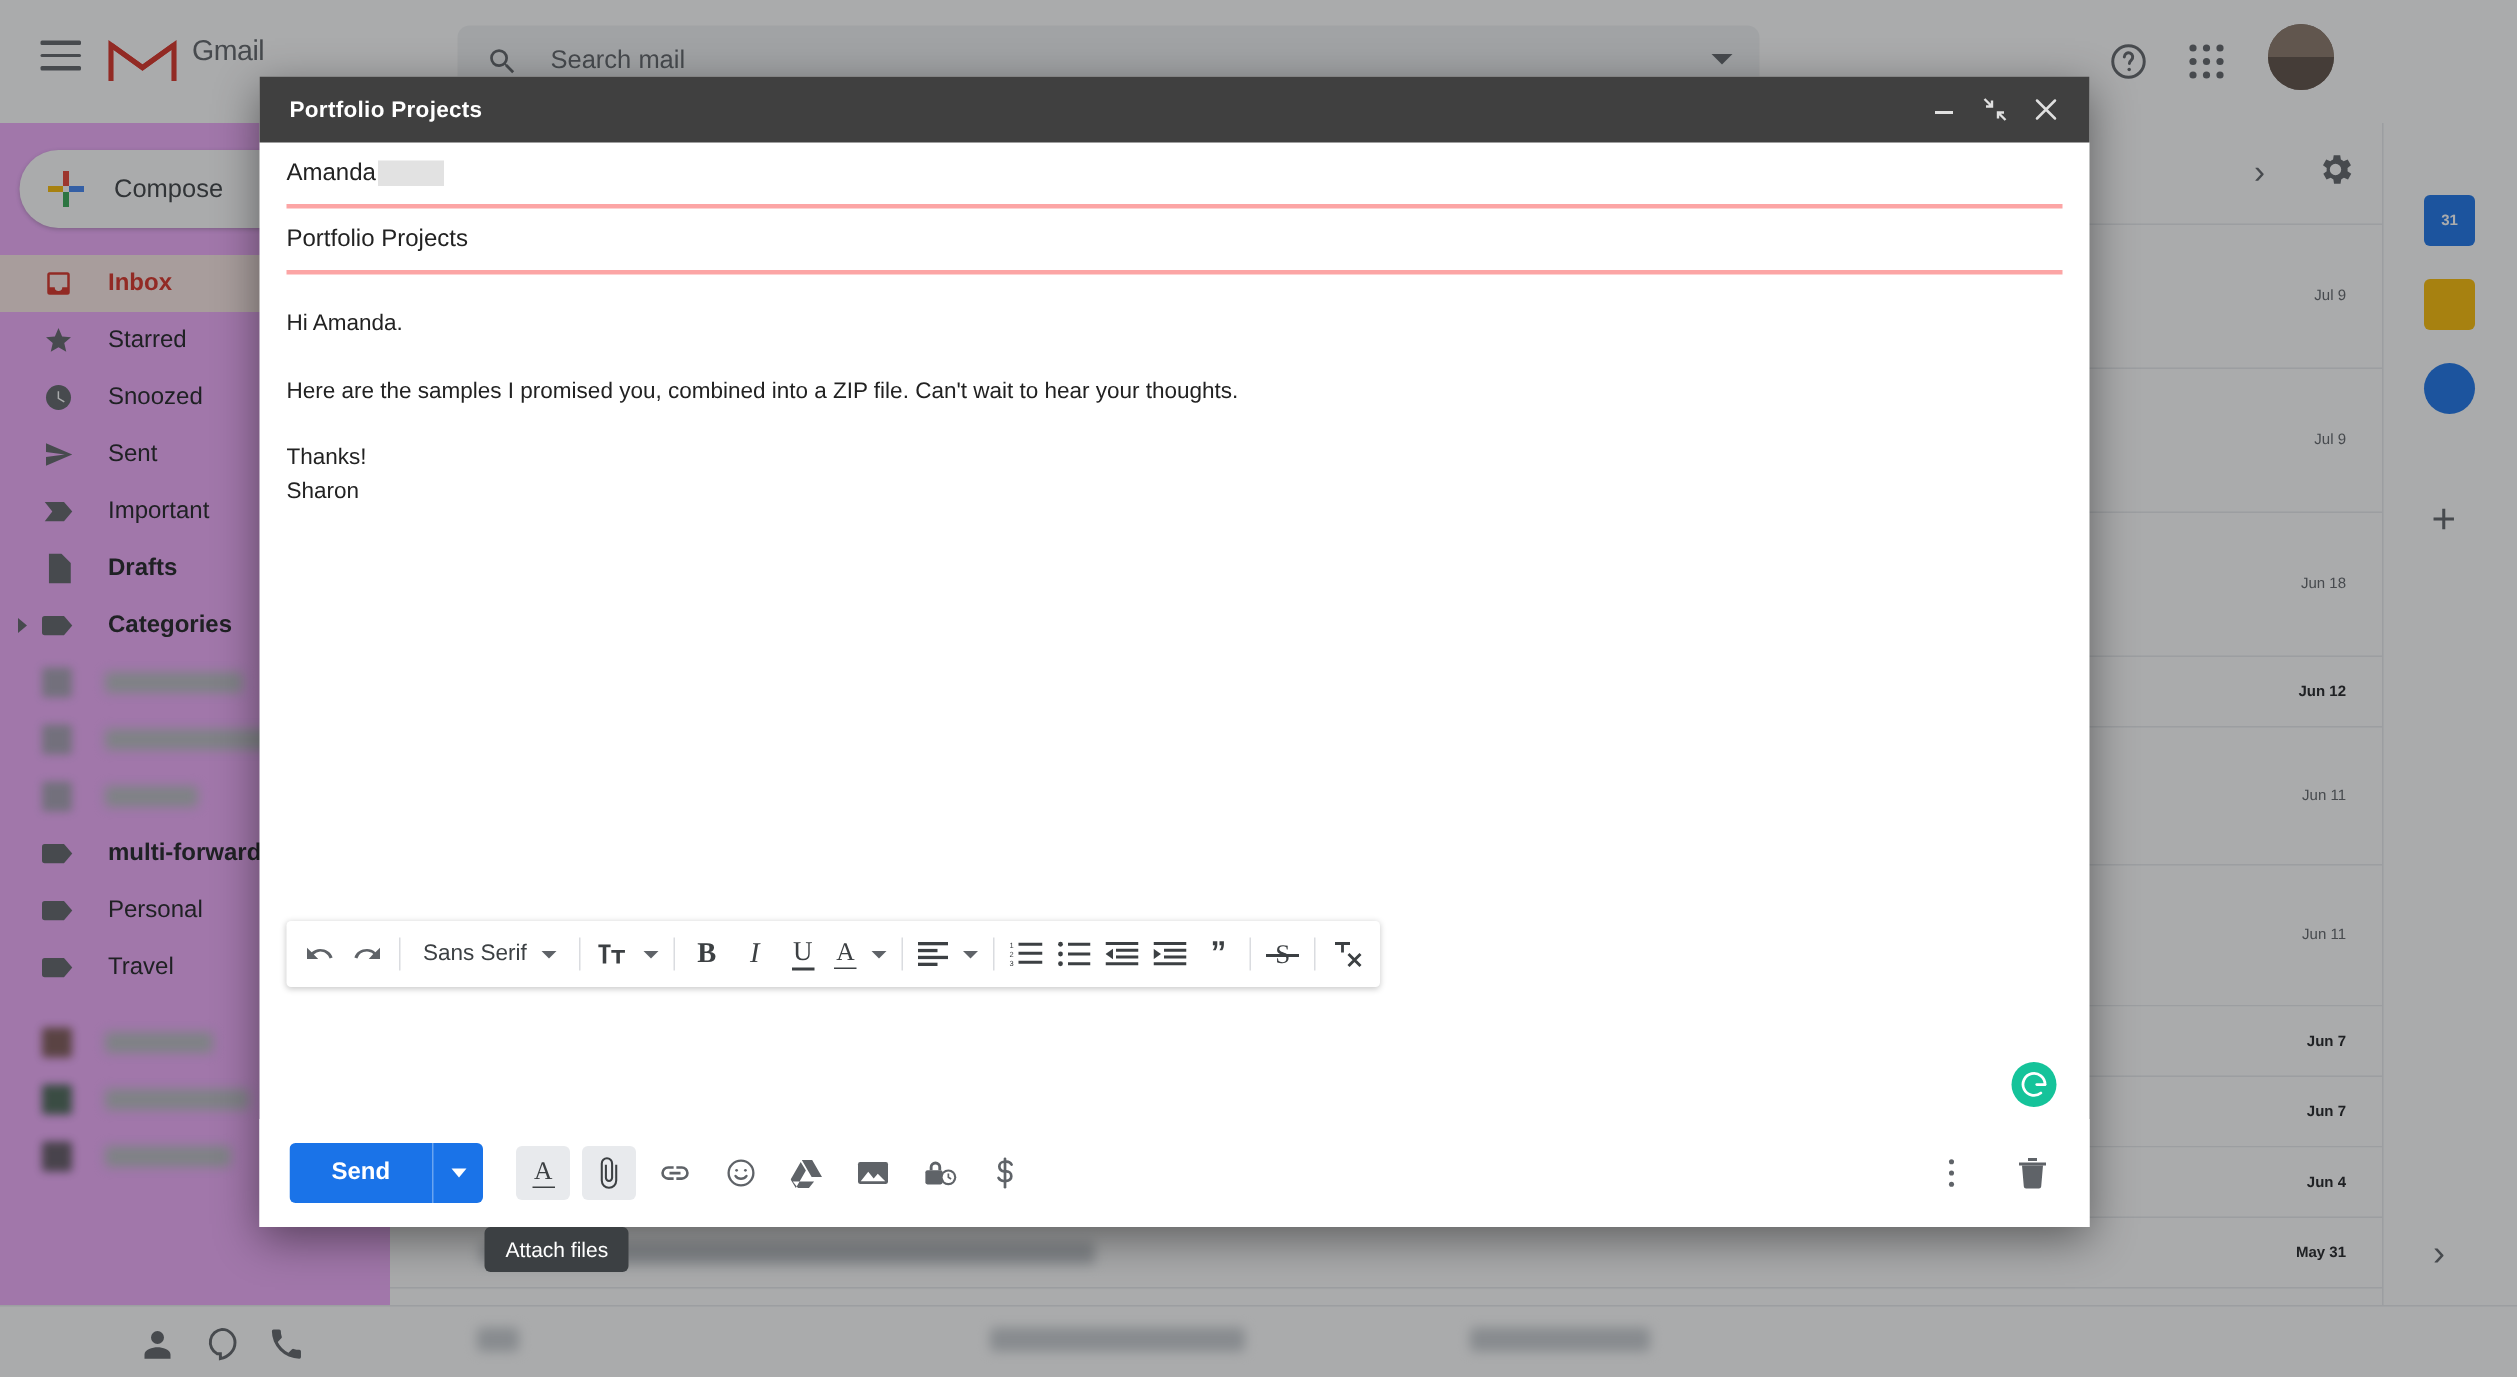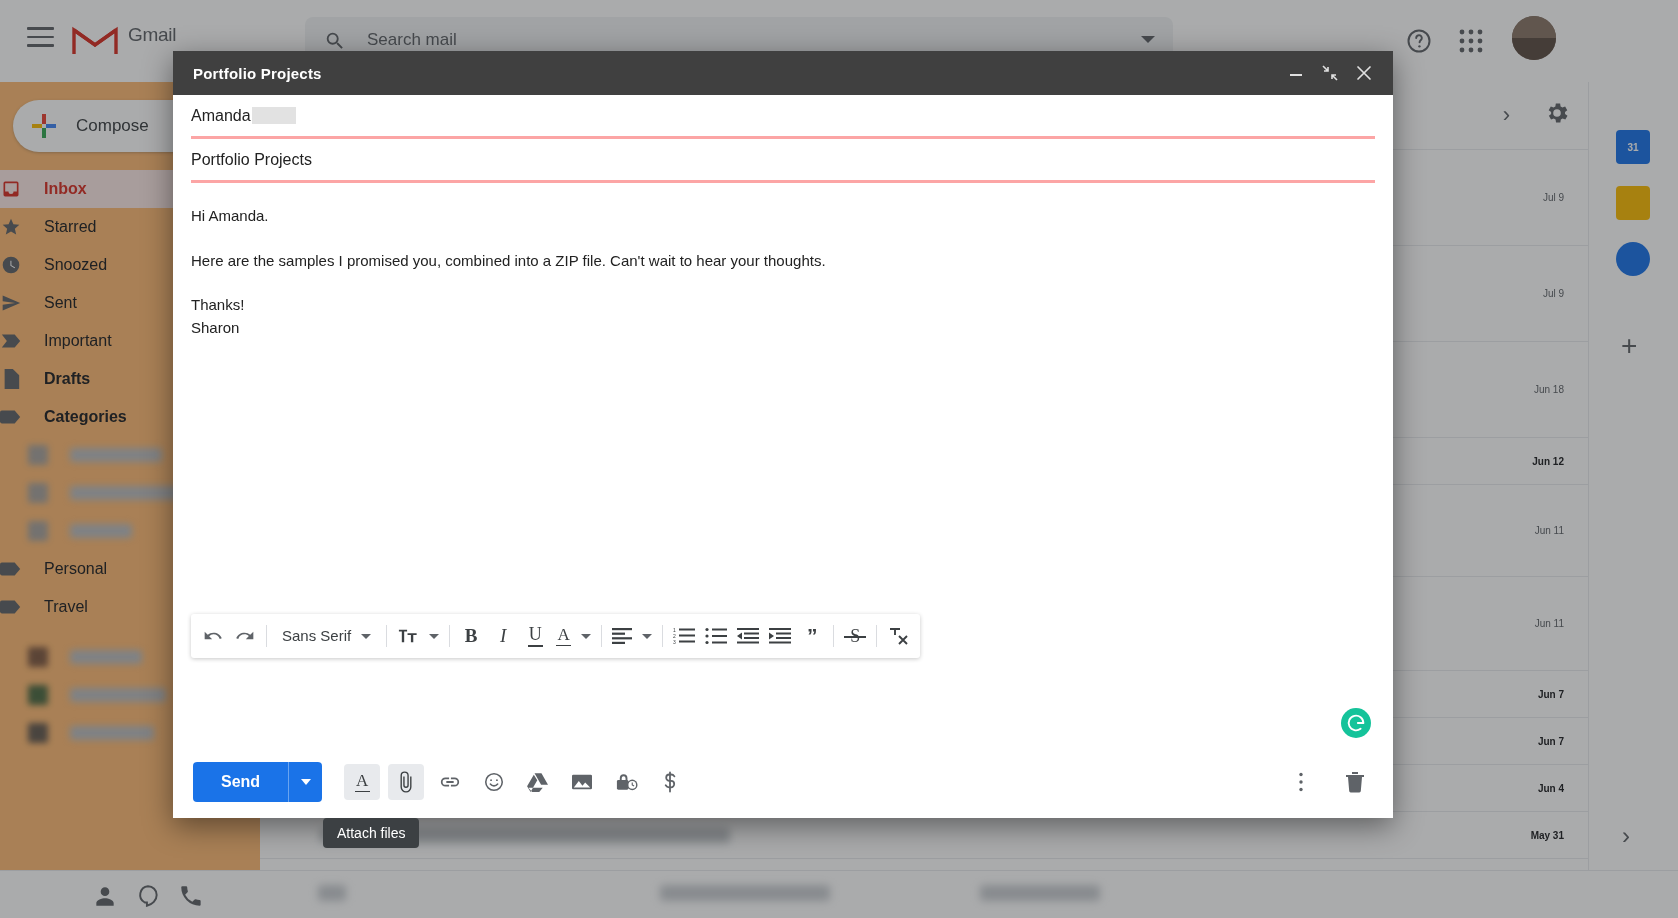--- a/index.html
+++ b/index.html
@@ -30,31 +30,31 @@
   .search-caret { position: absolute; right: 18px; top: 19px; width: 0; height: 0;
     border-left: 7px solid transparent; border-right: 7px solid transparent; border-top: 7px solid #5f6368; }
 
   .help-icon { position: absolute; left: 1405px; top: 27px; width: 28px; height: 28px; }
   .apps-icon { position: absolute; left: 1458px; top: 28px; width: 26px; height: 26px; }
   .avatar { position: absolute; left: 1512px; top: 16px; width: 44px; height: 44px; border-radius: 50%;
     background: #7a6a5f; overflow: hidden; }
   .avatar .a1 { position:absolute; left:0; top:0; width:44px; height:22px; background:#8a7668; }
   .avatar .a2 { position:absolute; left:0; top:22px; width:44px; height:22px; background:#5d4e44; }
 
-  .sidebar { position: absolute; left: 0; top: 82px; width: 260px; height: 836px; background: #fdba74; }
+  .sidebar { position: absolute; left: 0; top: 82px; width: 260px; height: 836px; background: #f0abfc; }
   .compose-btn {
     position: absolute; left: 13px; top: 18px; width: 195px; height: 52px;
     border-radius: 26px; background: #fff; box-shadow: 0 1px 3px rgba(60,64,67,.3);
     display: flex; align-items: center; cursor: pointer;
   }
   .compose-plus { position: relative; width: 28px; height: 28px; margin-left: 17px; }
   .compose-label { margin-left: 18px; font-size: 17px; color: #3c4043; }
 
   .nav-list { position: absolute; left: 0; top: 88px; width: 260px; }
-  .nav-item { display: flex; align-items: center; height: 38px; font-size: 16px;
+  .nav-item { display: flex; align-items: center; height: 38px; padding-left: 28px; font-size: 16px;
     color: #202124; cursor: pointer; position: relative; }
   .nav-item.active { background: #fce8e6; color: #d93025; font-weight: bold;
     border-top-right-radius: 19px; border-bottom-right-radius: 19px; }
   .nav-item.bold { font-weight: bold; }
   .nav-ico { width: 22px; height: 22px; margin-right: 22px; flex: none; display:flex; align-items:center; justify-content:center;}
   .nav-expand { position: absolute; left: 12px; width: 0; height: 0;
     border-top: 5px solid transparent; border-bottom: 5px solid transparent; border-left: 6px solid #5f6368; }
 
   .blur-row { display:flex; align-items:center; height: 38px; padding-left: 28px; }
   .blur-ico { width: 20px; height: 20px; margin-right: 22px; background: #9aa0a6; border-radius: 2px;
@@ -281,20 +281,28 @@
         </div>
         <div class="blur-row">
           <span class="blur-ico"></span>
           <span class="blur-txt" style="width:118px"></span>
         </div>
         <div class="blur-row">
           <span class="blur-ico"></span>
           <span class="blur-txt" style="width:62px"></span>
         </div>
 
+        <div class="nav-item bold">
+          <span class="nav-ico">
+            <svg width="22" height="16" viewBox="0 0 24 16" fill="#5f6368">
+                <path d="M2 1h14l6 7-6 7H2a2 2 0 01-2-2V3a2 2 0 012-2z"></path>
+              </svg>
+          </span>
+          <span>multi-forward</span>
+        </div>
         <div class="nav-item">
           <span class="nav-ico">
             <svg width="22" height="16" viewBox="0 0 24 16" fill="#5f6368">
                 <path d="M2 1h14l6 7-6 7H2a2 2 0 01-2-2V3a2 2 0 012-2z"></path>
               </svg>
           </span>
           <span>Personal</span>
         </div>
         <div class="nav-item">
           <span class="nav-ico">

